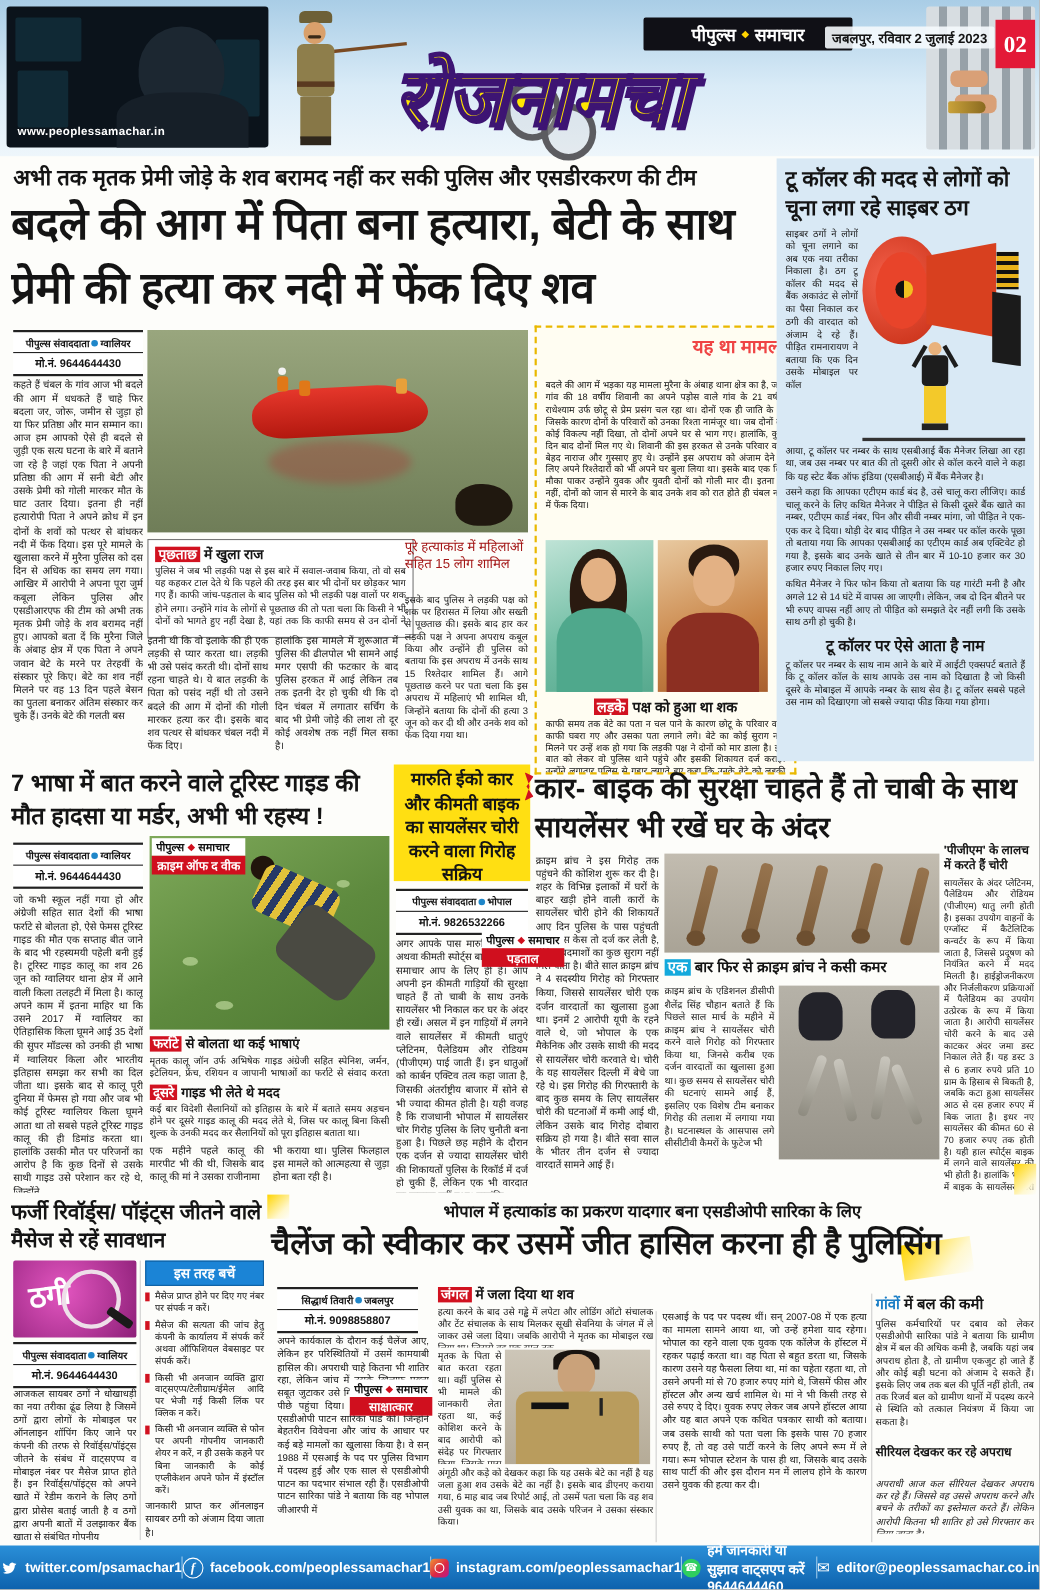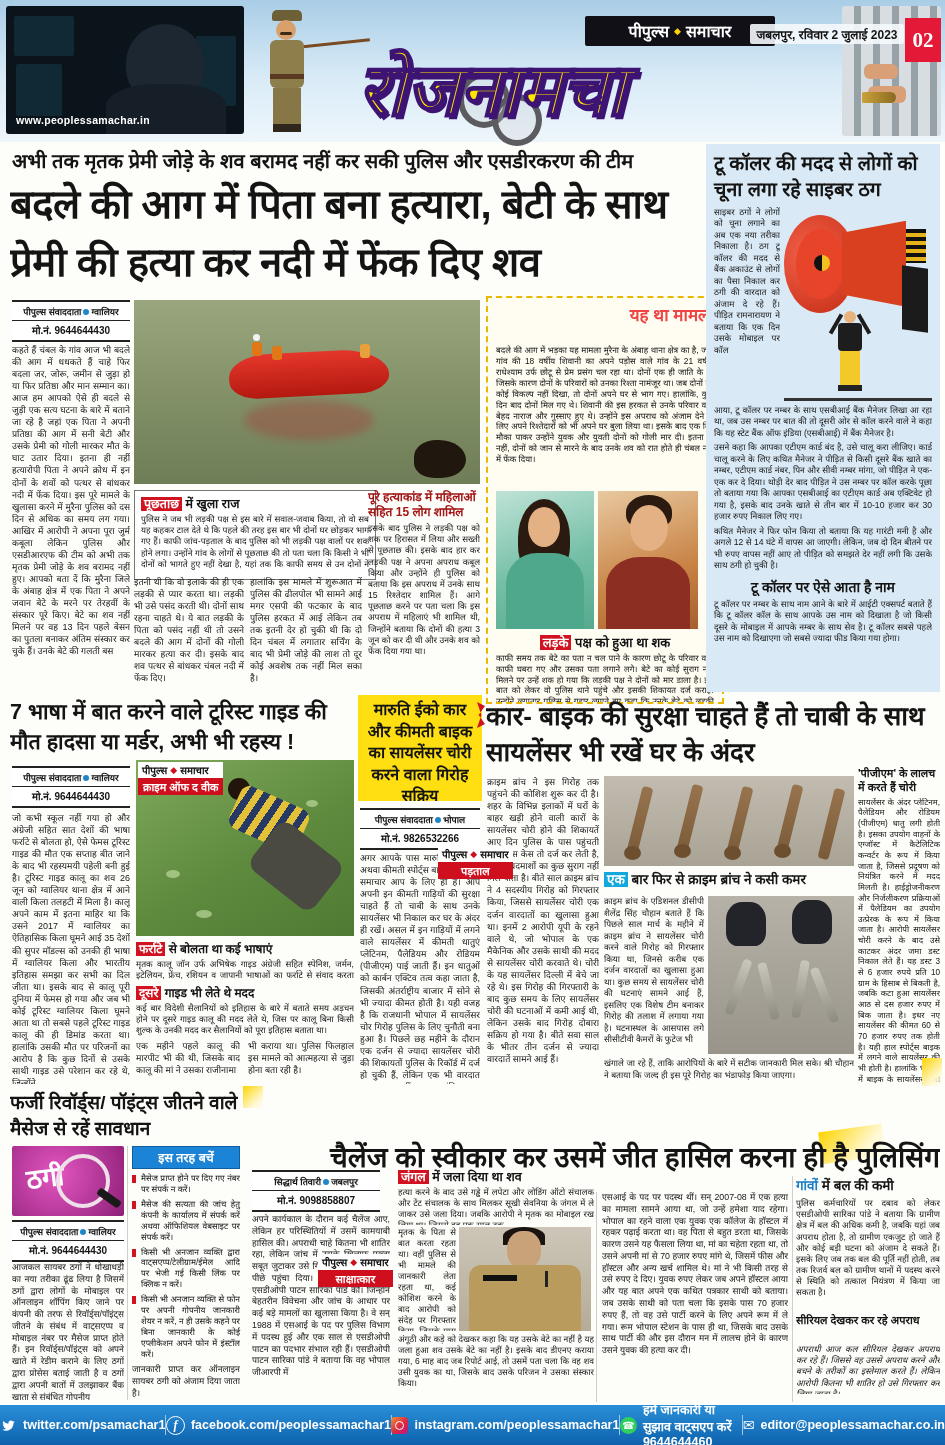--- a/index.html
+++ b/index.html
@@ -55,21 +55,21 @@
   .boat-reflect{position:absolute;left:110px;top:100px;width:130px;height:40px;background:#a33;opacity:.35;filter:blur(4px);border-radius:50%;}
   .crew{position:absolute;width:10px;height:14px;background:#e07818;border-radius:3px;}
   .crewhead{position:absolute;width:7px;height:7px;background:#f2f2f2;border-radius:50%;}
   .darkblob{position:absolute;right:14px;bottom:6px;width:52px;height:38px;background:#20180f;border-radius:50% 60% 55% 45%;}
   .probe-box{left:134px;top:490px;width:228px;height:80px;border:1px solid #777;padding:4px 6px;background:#fff;}
   .sechead{font-size:12.5px;font-weight:800;margin-bottom:2px;}
   .hl-red{background:#d11220;color:#fff;padding:0 3px;}
   .hl-cyan{background:#14a9dc;color:#fff;padding:0 3px;}
   .smallbody{font-size:8.6px;line-height:1.3;text-align:justify;overflow:hidden;}
   .women-col{left:368px;top:490px;width:112px;height:200px;}
-  .maroonhead{color:#a31616;font-size:12px;font-weight:700;line-height:1.25;margin-bottom:3px;}
+  .maroonhead{color:#a31616;font-size:12px;font-weight:400;line-height:1.25;margin-bottom:20px;}
   .casebox{left:486px;top:296px;width:218px;height:394px;border:2px dashed #e9b800;background:#fffdf2;padding:5px 8px;}
   .casebox h3{color:#ef4444;font-size:17px;font-weight:800;text-align:right;margin-bottom:19px;}
   .photos-row{display:flex;gap:4px;margin:4px 0;}
   .pgirl{width:98px;height:138px;background:linear-gradient(160deg,#bfe3d6,#74bfa6 55%,#57a98e);position:relative;overflow:hidden;}
   .pboy{width:100px;height:138px;background:linear-gradient(160deg,#e8c9a0,#c98446 60%,#a85f2e);position:relative;overflow:hidden;}
   .face{position:absolute;background:#e3b184;border-radius:50%;}
   .hair{position:absolute;background:#2a1a10;border-radius:50% 50% 40% 40%;}
   .shoulders{position:absolute;border-radius:40% 40% 0 0;}
 
   
@@ -120,21 +120,21 @@
   .rew-head{left:10px;top:1090px;width:232px;height:52px;font-size:19px;line-height:1.38;font-weight:800;}
   .thagi{left:12px;top:1146px;width:112px;height:70px;background:radial-gradient(circle at 40% 40%,#e356c0,#8d1f78);overflow:hidden;border-radius:2px;}
   .thagi .word{position:absolute;left:14px;top:12px;color:#fff;font-size:27px;font-weight:800;transform:rotate(-7deg);}
   .lens{position:absolute;left:44px;top:8px;width:46px;height:46px;border:4px solid #efе0ea;border:4px solid #eedfe9;border-radius:50%;}
   .lenshandle{position:absolute;left:84px;top:48px;width:26px;height:8px;background:#1a1a1a;transform:rotate(35deg);border-radius:3px;}
   .tips{left:132px;top:1146px;width:108px;}
   .tips .hdr{background:#1b84d6;color:#fff;font-size:12.5px;font-weight:800;text-align:center;padding:2px 0;border:1px solid #0e5fa0;}
   .tip{position:relative;padding-left:9px;font-size:8.4px;line-height:1.3;text-align:justify;margin-top:4px;}
   .tip:before{content:"";position:absolute;left:0;top:2px;width:4px;height:8px;background:#d11220;}
   .int-kicker{left:246px;top:1090px;width:694px;height:20px;font-size:15px;font-weight:800;text-align:center;}
-  .int-head{left:246px;top:1110px;width:694px;height:50px;font-size:28px;font-weight:800;text-align:right;margin-top:27px;}
+  .int-head{left:246px;top:1110px;width:694px;height:50px;font-size:28px;font-weight:800;text-align:left;}
   .junglebox{left:398px;top:1168px;width:196px;height:236px;}
   .jrow{display:flex;gap:3px;}
   .officer{width:132px;height:104px;background:linear-gradient(180deg,#cdc6b8,#b5ab97);position:relative;overflow:hidden;flex:none;}
   .off-shirt{position:absolute;left:10px;top:38px;width:112px;height:66px;background:#b99c5d;border-radius:12px 12px 0 0;}
   .off-head{position:absolute;left:48px;top:4px;width:34px;height:38px;background:#caa27a;border-radius:45%;}
   .off-hair{position:absolute;left:44px;top:0;width:42px;height:18px;background:#191410;border-radius:50% 50% 0 0;}
   .off-name{position:absolute;left:24px;top:48px;width:34px;height:6px;background:#111;}
   .off-pen{position:absolute;left:86px;top:44px;width:3px;height:16px;background:#222;}
   .vill{left:796px;}
   .bluehl{color:#1a7ec6;}
@@ -344,21 +344,20 @@
   </div>
   <div class="abs jbody clip" style="left:604px;top:896px;width:100px;height:158px;font-size:8.6px;">क्राइम ब्रांच के एडिशनल डीसीपी शैलेंद्र सिंह चौहान बताते हैं कि पिछले साल मार्च के महीने में क्राइम ब्रांच ने सायलेंसर चोरी करने वाले गिरोह को गिरफ्तार किया था, जिनसे करीब एक दर्जन वारदातों का खुलासा हुआ था। कुछ समय से सायलेंसर चोरी की घटनाएं सामने आई हैं, इसलिए एक विशेष टीम बनाकर गिरोह की तलाश में लगाया गया है। घटनास्थल के आसपास लगे सीसीटीवी कैमरों के फुटेज भी</div>
   <div class="abs cbphoto">
     <div class="crouch" style="left:18px;top:6px;"></div>
     <div class="crouch" style="left:84px;top:4px;"></div>
     <div class="metalrod" style="left:26px;top:62px;transform:rotate(20deg);"></div>
     <div class="metalrod" style="left:56px;top:66px;transform:rotate(-14deg);"></div>
     <div class="metalrod" style="left:88px;top:64px;transform:rotate(10deg);"></div>
     <div class="metalrod" style="left:112px;top:70px;transform:rotate(-22deg);"></div>
   </div>
-  <div class="abs jbody clip" style="left:604px;top:1058px;width:250px;height:28px;font-size:8.6px;">खंगाले जा रहे हैं, ताकि आरोपियों के बारे में सटीक जानकारी मिल सके। श्री चौहान ने बताया कि जल्द ही इस पूरे गिरोह का भंडाफोड़ किया जाएगा।</div>
 
   <div class="abs pgm-col clip">
     <h4>'पीजीएम' के लालच में करते हैं चोरी</h4>
     <p class="smallbody" style="font-size:8.2px;height:286px;">सायलेंसर के अंदर प्लेटिनम, पैलेडियम और रोडियम (पीजीएम) धातु लगी होती है। इसका उपयोग वाहनों के एग्जॉस्ट में कैटेलिटिक कन्वर्टर के रूप में किया जाता है, जिससे प्रदूषण को नियंत्रित करने में मदद मिलती है। हाईड्रोजनीकरण और निर्जलीकरण प्रक्रियाओं में पैलेडियम का उपयोग उत्प्रेरक के रूप में किया जाता है। आरोपी सायलेंसर चोरी करने के बाद उसे काटकर अंदर जमा डस्ट निकाल लेते हैं। यह डस्ट 3 से 6 हजार रुपये प्रति 10 ग्राम के हिसाब से बिकती है, जबकि कटा हुआ सायलेंसर आठ से दस हजार रुपए में बिक जाता है। इधर नए सायलेंसर की कीमत 60 से 70 हजार रुपए तक होती है। यही हाल स्पोर्ट्स बाइक में लगने वाले सायलेंसर की भी होती है। हालांकि भोपाल में बाइक के सायलेंसर चोरी की घटनाएं रिकॉर्ड में नहीं आई है, लेकिन दूसरे शहरों में इस प्रकार की कई घटनाएं हो चुकी हैं।</p>
   </div>
 
   <h2 class="abs rew-head clip">फर्जी रिवॉर्ड्स/ पॉइंट्स जीतने वाले मैसेज से रहें सावधान</h2>
   <div class="abs thagi">
     <div class="word">ठगी</div>
     <div class="lens"></div>
@@ -376,20 +375,21 @@
     <div class="tip">मैसेज की सत्यता की जांच हेतु कंपनी के कार्यालय में संपर्क करें अथवा ऑफिशियल वेबसाइट पर संपर्क करें।</div>
     <div class="tip">किसी भी अनजान व्यक्ति द्वारा वाट्सएप्प/टेलीग्राम/ईमेल आदि पर भेजी गई किसी लिंक पर क्लिक न करें।</div>
     <div class="tip">किसी भी अनजान व्यक्ति से फोन पर अपनी गोपनीय जानकारी शेयर न करें, न ही उसके कहने पर बिना जानकारी के कोई एप्लीकेशन अपने फोन में इंस्टॉल करें।</div>
   </div>
   <div class="abs jbody clip" style="left:132px;top:1364px;width:108px;height:36px;font-size:8.8px;">जानकारी प्राप्त कर ऑनलाइन सायबर ठगी को अंजाम दिया जाता है।</div>
 
   <div class="decor-y" style="left:243px;top:1086px;width:20px;height:22px;"></div>
   <div class="decor-y" style="left:820px;top:1128px;width:64px;height:32px;transform:rotate(-8deg);"></div>
   <div class="decor-y" style="left:922px;top:1058px;width:20px;height:28px;"></div>
 
+  <h3 class="abs int-kicker clip">भोपाल में हत्याकांड का प्रकरण यादगार बना एसडीओपी सारिका के लिए</h3>
   <h1 class="abs int-head clip">चैलेंज को स्वीकार कर उसमें जीत हासिल करना ही है पुलिसिंग</h1>
   <div class="abs byl" style="left:252px;top:1170px;width:128px;">
     <div class="r1"><span>सिद्धार्थ तिवारी</span><span class="dot"></span><span>जबलपुर</span></div>
     <div class="r2">मो.नं. 9098858807</div>
   </div>
   <div class="abs jbody clip" style="left:252px;top:1214px;width:138px;height:188px;font-size:8.8px;">अपने कार्यकाल के दौरान कई चैलेंज आए, लेकिन हर परिस्थितियों में उसमें कामयाबी हासिल की। अपराधी चाहे कितना भी शातिर रहा, लेकिन जांच में उसके खिलाफ पुख्ता सबूत जुटाकर उसे गिरफ्तार कर सलाखों के पीछे पहुंचा दिया। हम बात कर रहे हैं एसडीओपी पाटन सारिका पांडे की। जिन्होंने बेहतरीन विवेचना और जांच के आधार पर कई बड़े मामलों का खुलासा किया है। वे सन् 1988 में एसआई के पद पर पुलिस विभाग में पदस्थ हुई और एक साल से एसडीओपी पाटन का पदभार संभाल रही हैं। एसडीओपी पाटन सारिका पांडे ने बताया कि वह भोपाल जीआरपी में</div>
   <div class="tagbox" style="left:318px;top:1254px;">
     <div class="t1">
         <span>पीपुल्स</span>
         <span class="diamond">◆</span>

